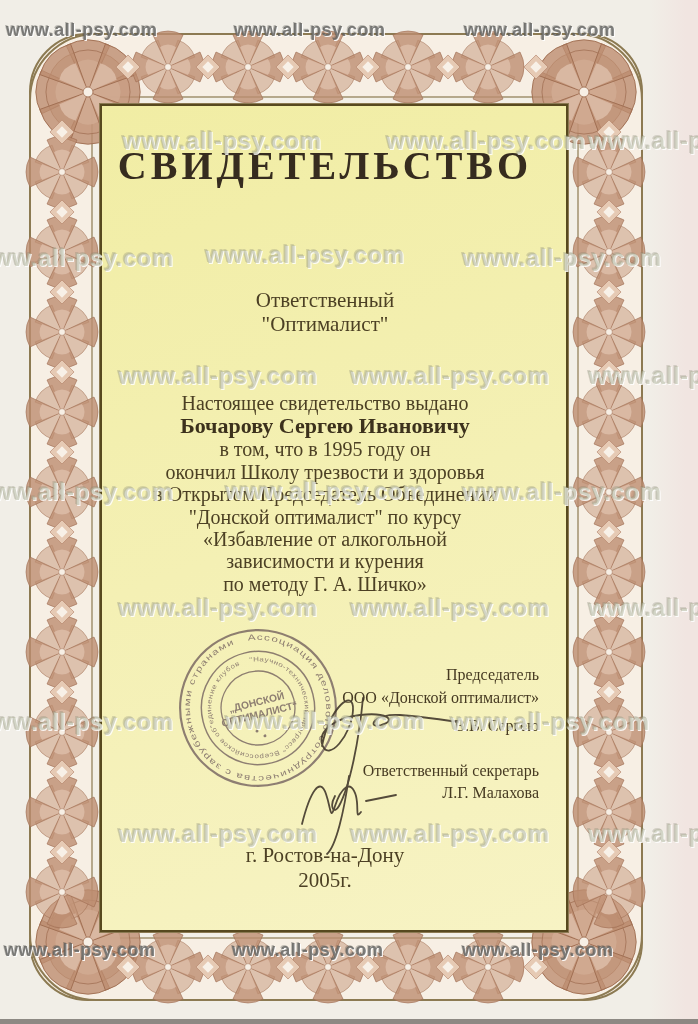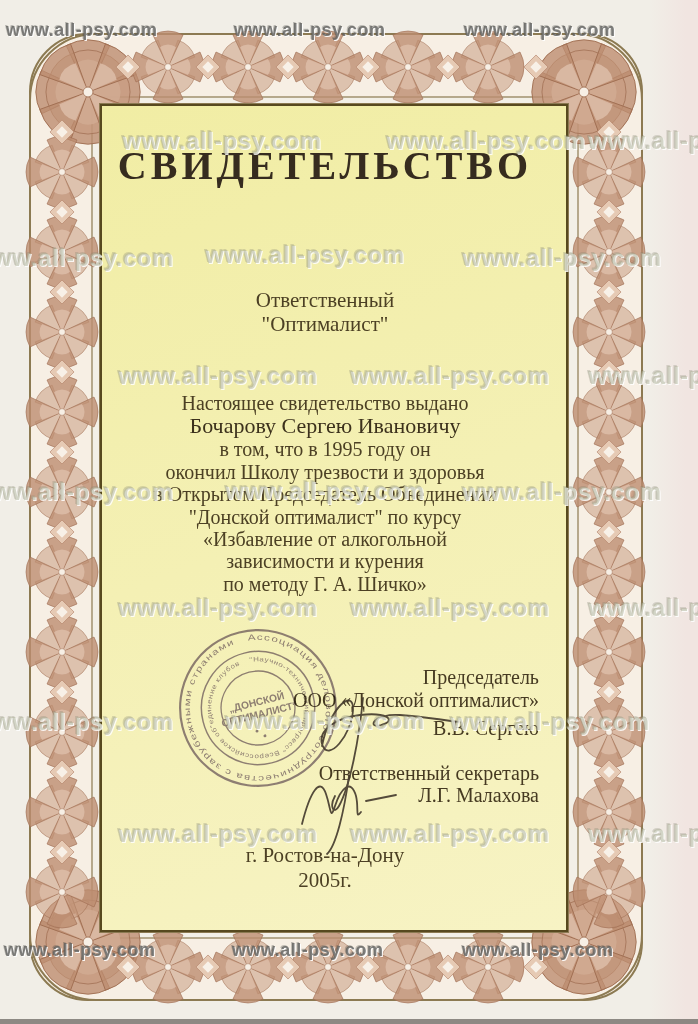--- a/index.html
+++ b/index.html
@@ -19,22 +19,22 @@
     position:absolute;left:100px;top:104px;width:464px;height:824px;
     background:linear-gradient(160deg,#f1eda4,#f7f3c4);
     border:2px solid #57491f;box-shadow:0 0 0 1px #8c7a52;z-index:3;
   }
   
   .tblock{position:absolute;left:95px;width:460px;text-align:center;color:#4c4024;z-index:6;}
   .title{top:142px;font-size:40px;font-weight:bold;letter-spacing:4px;color:#362c1f;}
   .assoc{top:206px;font-size:19px;line-height:23px;color:#4c4024;}
   .org{top:288px;font-size:21px;line-height:24px;}
   .body-block{top:392px;font-size:20px;line-height:22.4px;}
-  .body-block .name{font-size:22px;font-weight:normal;color:#3c311c;line-height:24px;}
-  .sigline{position:absolute;right:159px;white-space:nowrap;text-align:right;font-size:20px;color:#463a22;z-index:6;}
+  .body-block .name{font-size:22px;font-weight:bold;color:#3c311c;line-height:24px;}
+  .sigline{position:absolute;right:159px;white-space:nowrap;text-align:right;font-size:16px;color:#463a22;z-index:6;}
   .city{top:843px;font-size:21px;}
   .year{top:868px;font-size:21px;}
   
   #stamp{position:absolute;left:176px;top:626px;width:164px;height:164px;z-index:7;
     mix-blend-mode:multiply;opacity:.85;}
   
   #sigs{position:absolute;left:0;top:0;z-index:8;pointer-events:none;}
   
   .wm{position:absolute;font-family:"Liberation Sans",sans-serif;font-weight:700;
       letter-spacing:.5px;white-space:nowrap;pointer-events:none;z-index:30;}

